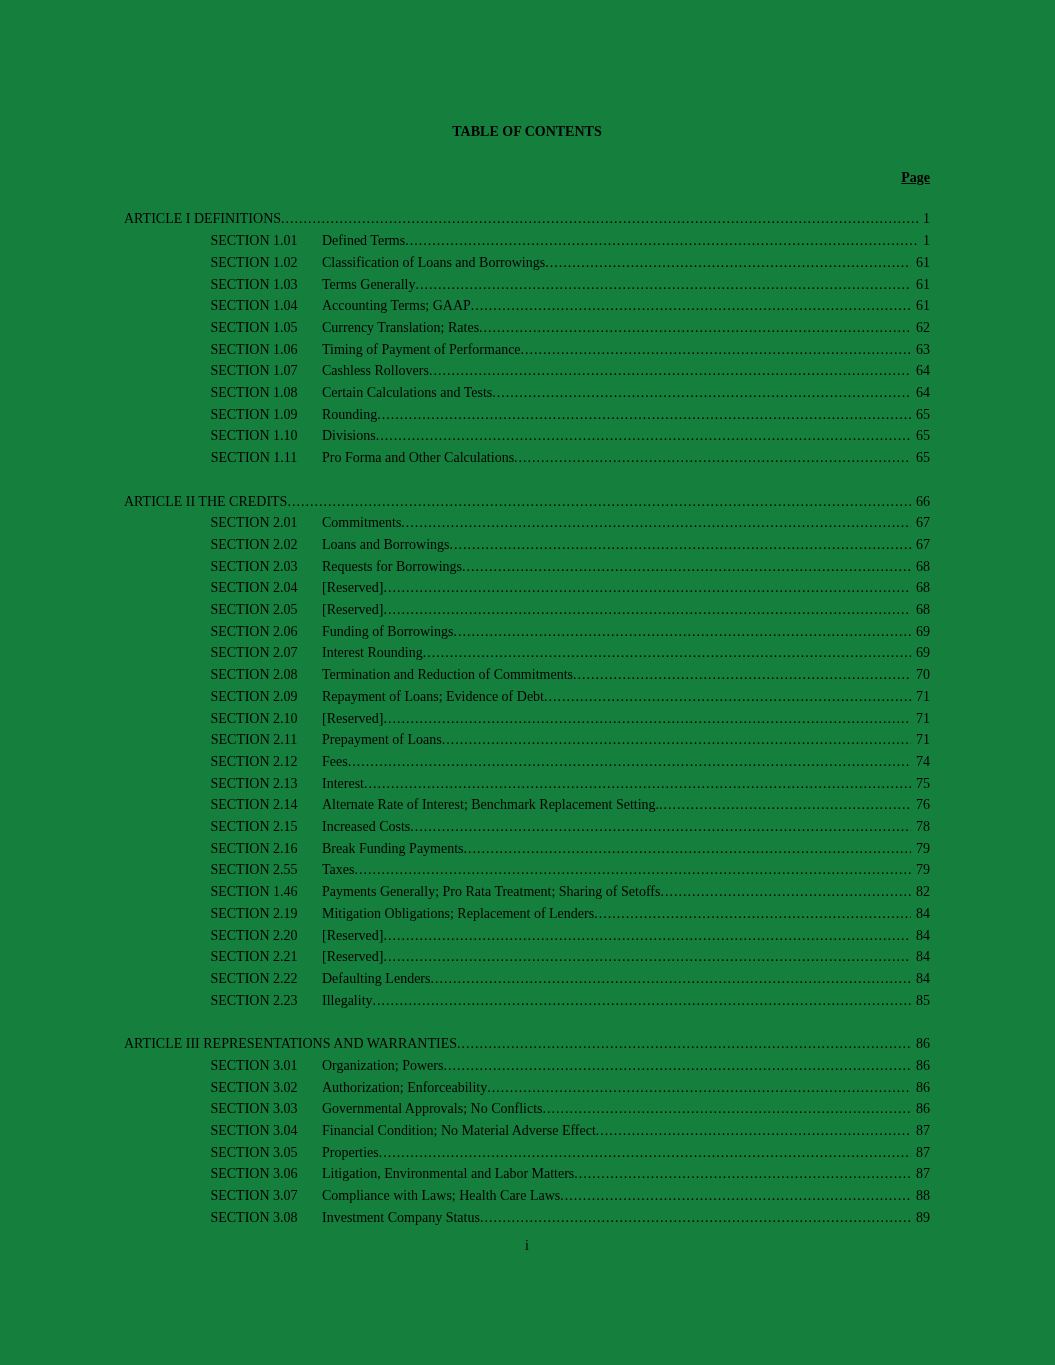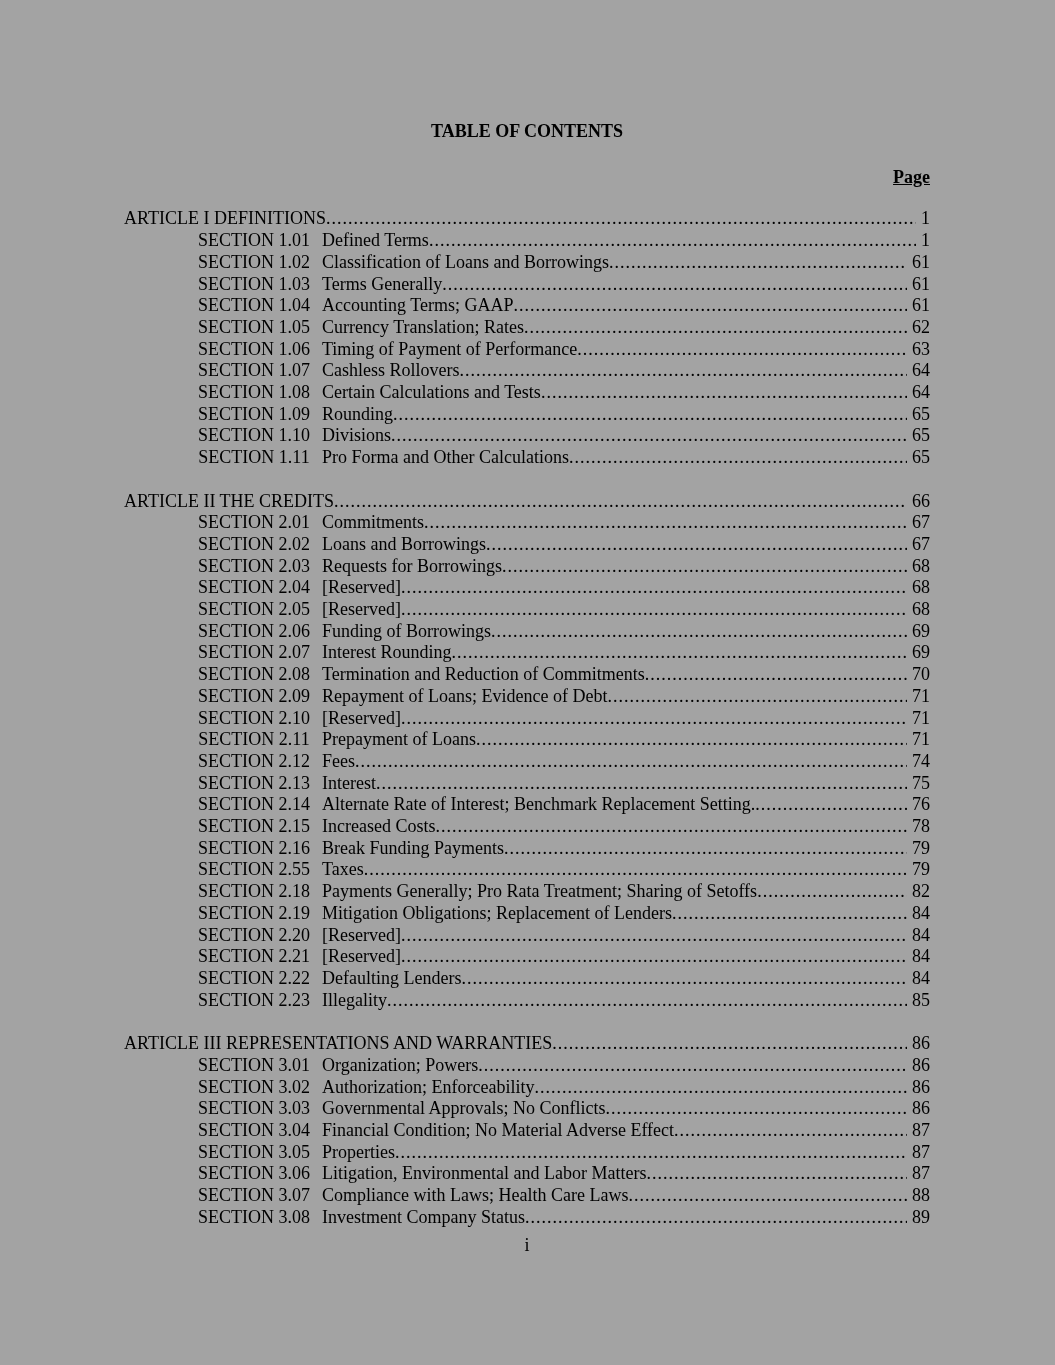--- a/index.html
+++ b/index.html
@@ -1,24 +1,24 @@
 <!DOCTYPE html>
 <html><head>
 <meta charset="utf-8">
 <style>
   * { box-sizing: border-box; }
   html, body { margin: 0; padding: 0; background: #ffffff; }
   .page {
     position: relative;
     width: 1055px;
     height: 1365px;
-    background: #a3a3a3;
+    background: #15803d;
     color: #000000;
     font-family: "Liberation Serif", "DejaVu Serif", serif;
-    font-size: 18px;
+    font-size: 14px;
     line-height: 21.7px;
     padding: 121px 125px 0 124px;
     overflow: hidden;
   }
   .doc-title {
     text-align: center;
     font-weight: bold;
     margin: 0 0 24px 0;
   }
   .page-col-header-row {
@@ -304,21 +304,21 @@
   <div class="toc-row section-row">
     <span class="indent"></span>
     <span class="section-number">SECTION 2.55</span>
     <span class="row-text">Taxes</span>
     <span class="leader"></span>
     <span class="page-num">79</span>
   </div>
 
   <div class="toc-row section-row">
     <span class="indent"></span>
-    <span class="section-number">SECTION 2.18</span>
+    <span class="section-number">SECTION 1.46</span>
     <span class="row-text">Payments Generally; Pro Rata Treatment; Sharing of Setoffs</span>
     <span class="leader"></span>
     <span class="page-num">82</span>
   </div>
 
   <div class="toc-row section-row">
     <span class="indent"></span>
     <span class="section-number">SECTION 2.19</span>
     <span class="row-text">Mitigation Obligations; Replacement of Lenders</span>
     <span class="leader"></span>

